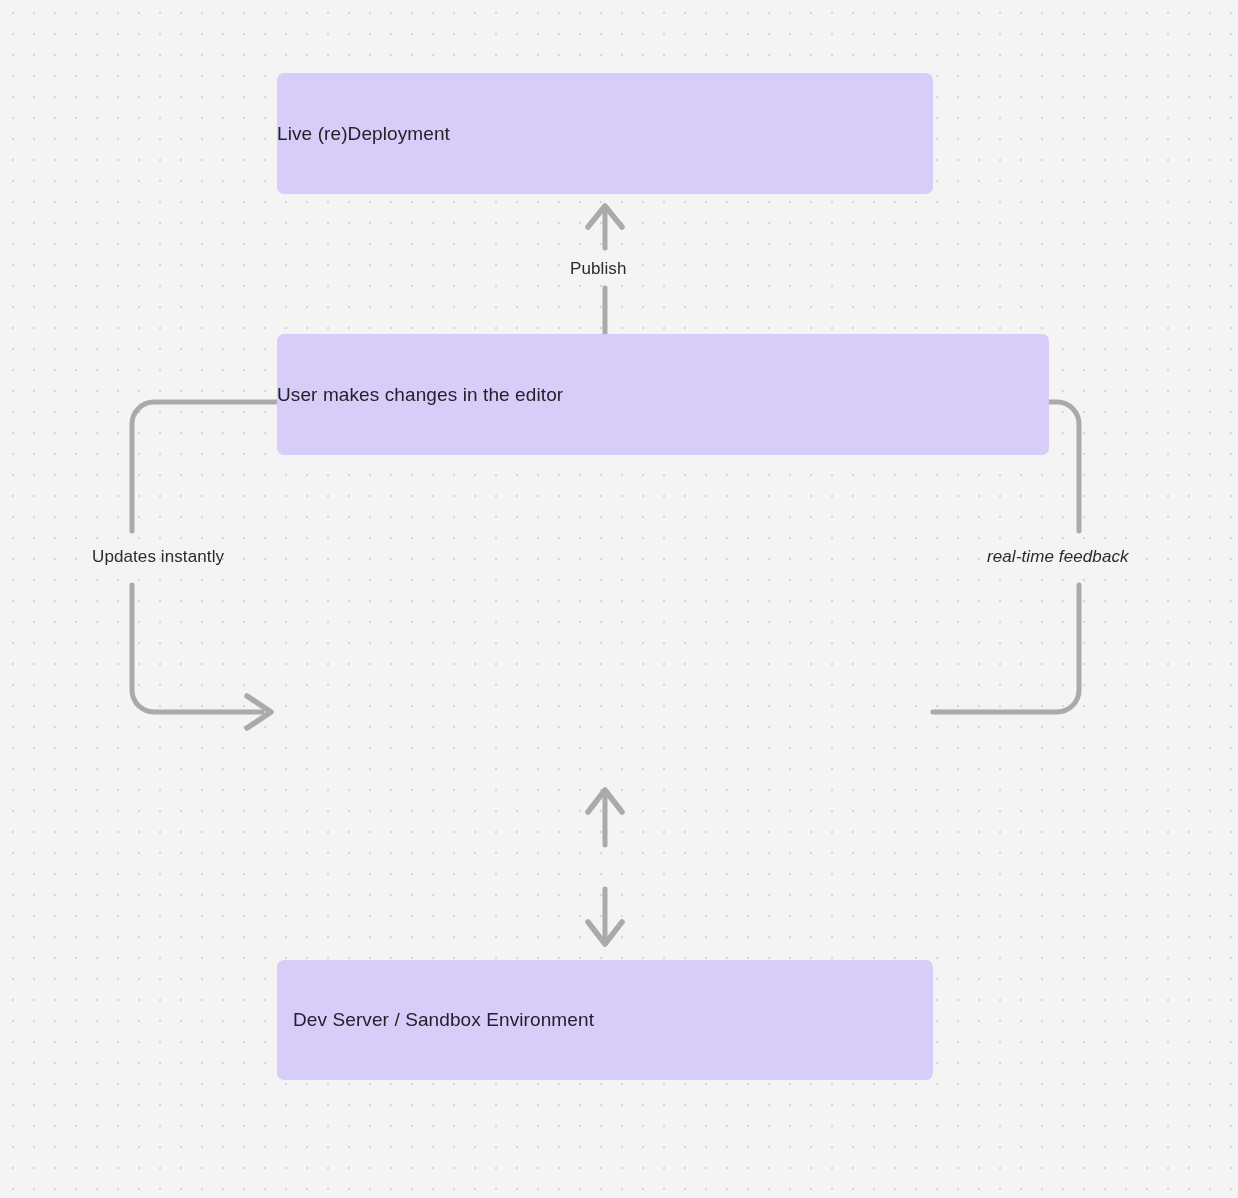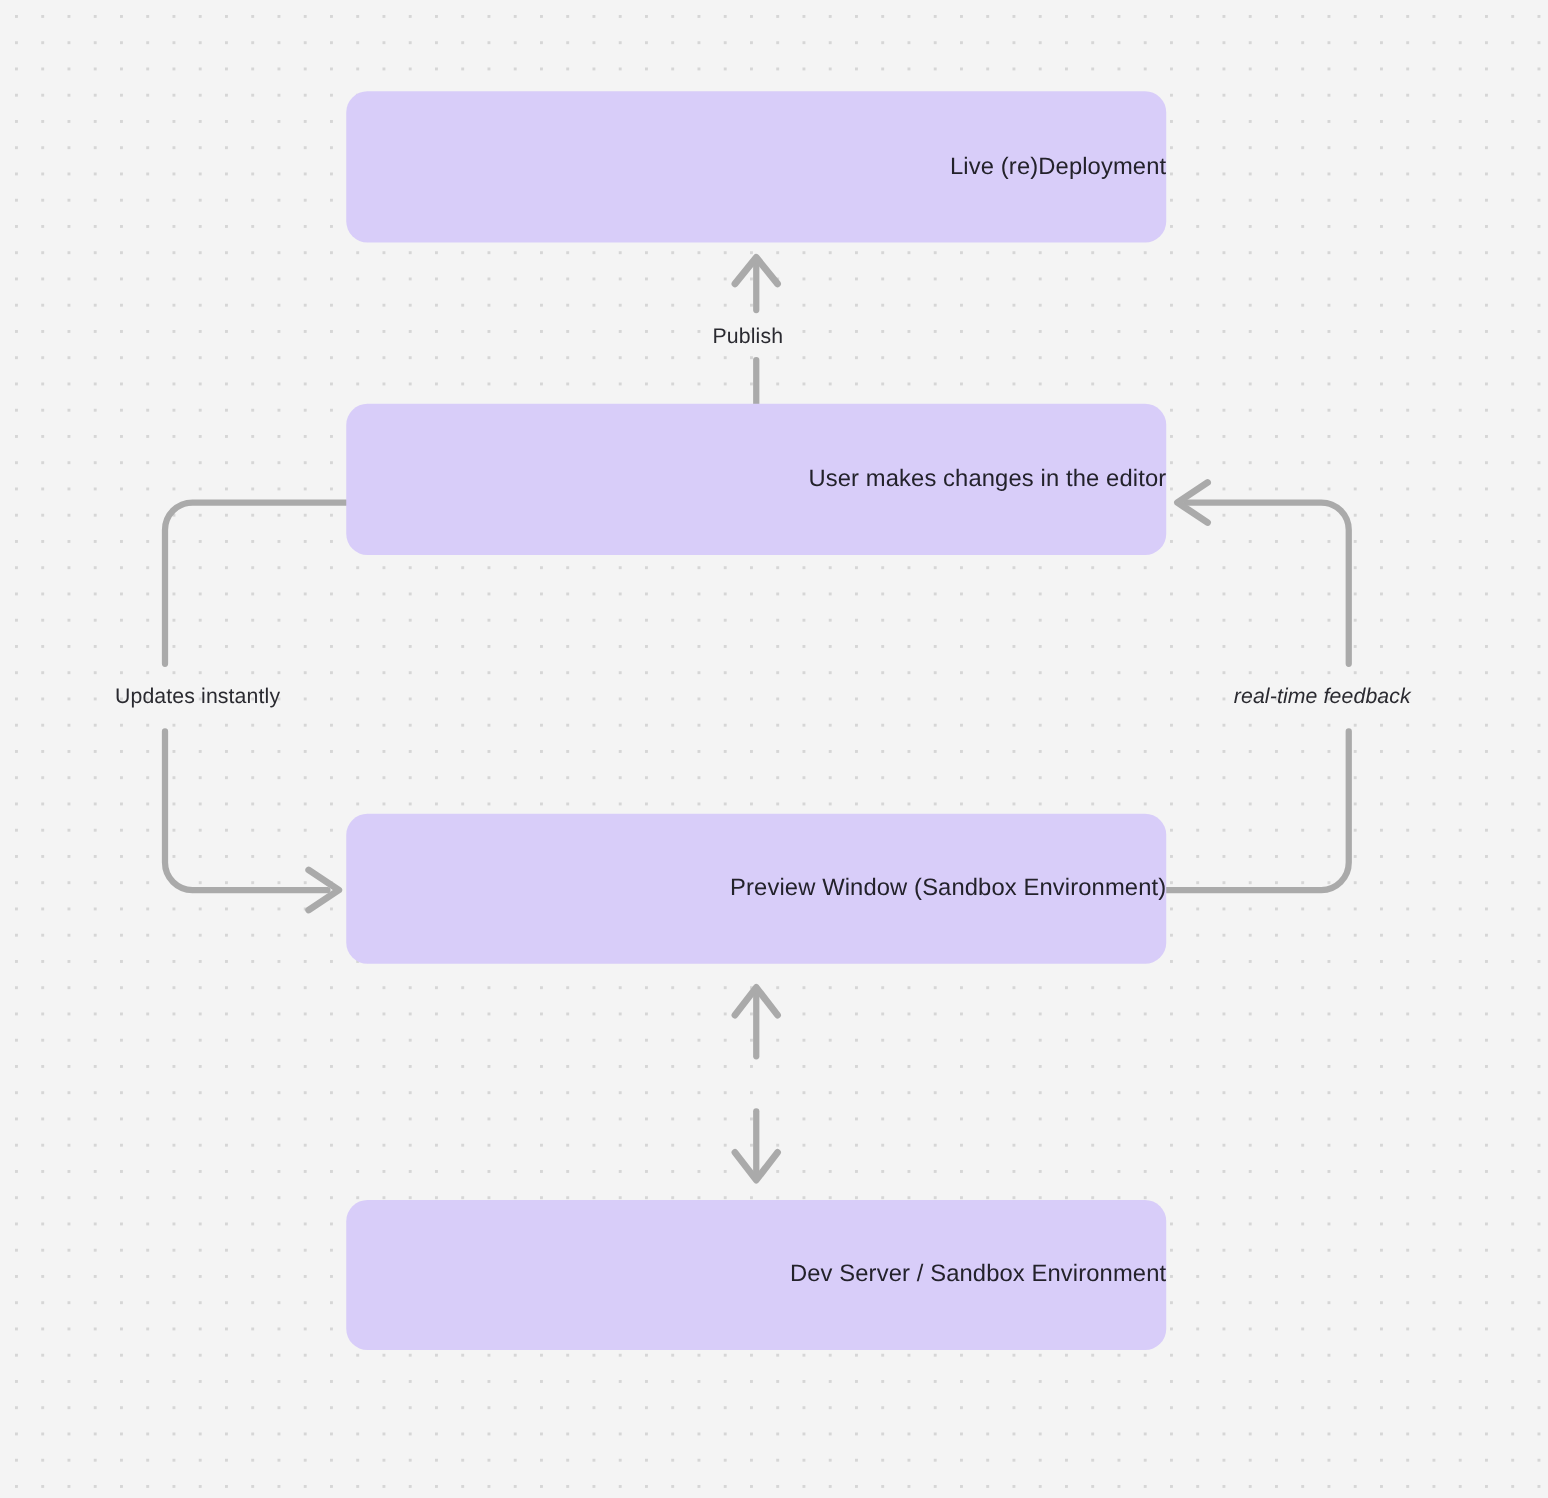--- a/index.html
+++ b/index.html
@@ -33,36 +33,36 @@
     width: 1238px;
     height: 1198px;
     pointer-events: none;
   }
 
   
   .node {
     position: absolute;
     box-sizing: border-box;
     background-color: #d8cdf9;
-    border-radius: 17px;
+    border-radius: 7px;
     display: flex;
     align-items: center;
-    justify-content: flex-end;
+    justify-content: flex-start;
   }
   .node-label {
     font-size: 19px;
     line-height: 1.25;
     color: #23222b;
     letter-spacing: 0.1px;
     text-align: center;
     white-space: nowrap;
   }
 
   #node-live      { left: 277px; top: 73px;  width: 656px; height: 121px; }
-  #node-user      { left: 277px; top: 323px; width: 656px; height: 121px; }
+  #node-user      { left: 277px; top: 334px; width: 772px; height: 121px; }
   #node-preview   { left: 277px; top: 651px; width: 656px; height: 120px; }
   #node-devserver { left: 277px; top: 960px; width: 656px; height: 120px; padding-left: 16px; }
 
   
   .edge-label {
     position: absolute;
     font-size: 17px;
     line-height: 1.2;
     color: #2a2a30;
     letter-spacing: 0.1px;
@@ -110,23 +110,20 @@
   </svg>
 
   <div class="node" id="node-live">
     <span class="node-label">Live (re)Deployment</span>
   </div>
 
   <div class="node" id="node-user">
     <span class="node-label">User makes changes in the editor</span>
   </div>
 
-  <div class="node" id="node-preview">
-    <span class="node-label">Preview Window (Sandbox Environment)</span>
-  </div>
 
   <div class="node" id="node-devserver">
     <span class="node-label">Dev Server / Sandbox Environment</span>
   </div>
 
   <div class="edge-label" id="label-publish">Publish</div>
 
   <div class="edge-label" id="label-updates">Updates instantly</div>
 
   <div class="edge-label" id="label-realtime">real-time feedback</div>

